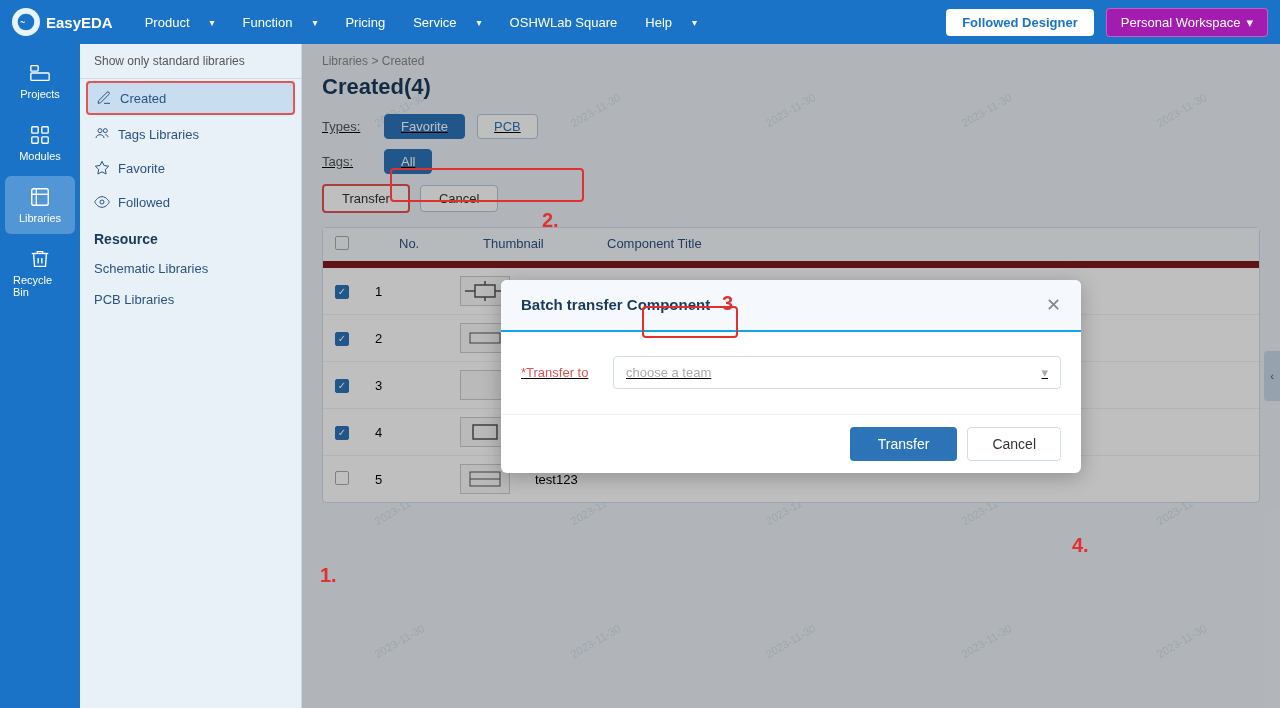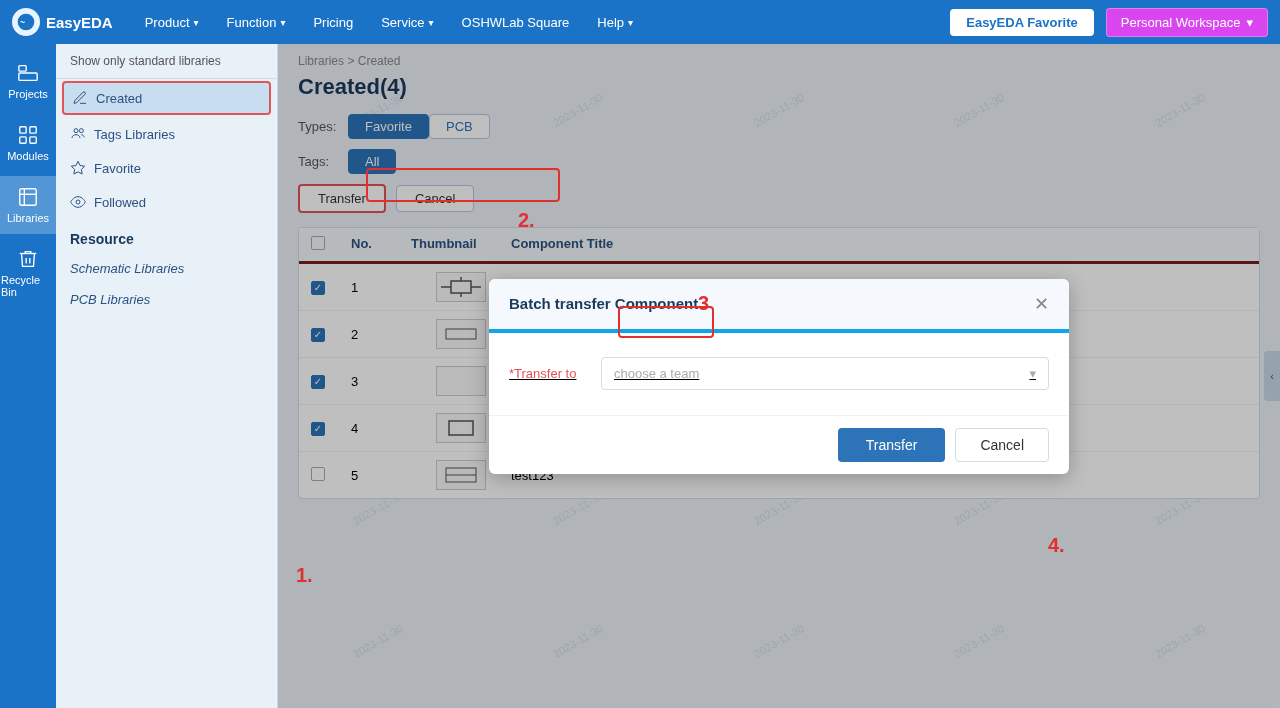--- a/index.html
+++ b/index.html
@@ -7,102 +7,102 @@
 
     
     .navbar {
       display: flex; align-items: center; height: 44px;
       background: #1a73c7; padding: 0 12px; gap: 4px;
       position: relative; z-index: 10;
     }
     .navbar-logo { display: flex; align-items: center; gap: 6px; color: white; font-weight: bold; font-size: 15px; margin-right: 16px; }
     .navbar-logo-icon { width: 28px; height: 28px; background: #e8f4ff; border-radius: 50%; display: flex; align-items: center; justify-content: center; }
     .navbar-logo-icon svg { width: 20px; height: 20px; }
-    .nav-item { color: white; padding: 6px 12px; font-size: 13px; cursor: pointer; display: flex; align-items: center; gap: 4px; border-radius: 4px; }
+    .nav-item { color: white; padding: 6px 12px; font-size: 13px; cursor: pointer; display: flex; align-items: center; gap: 20px; border-radius: 4px; }
     .nav-item .arrow { font-size: 10px; }
     .nav-spacer { flex: 1; }
     .nav-designer-btn { background: white; color: #1a73c7; font-weight: bold; padding: 6px 16px; border-radius: 4px; cursor: pointer; font-size: 13px; margin-right: 8px; }
-    .nav-workspace-btn { background: #d946ef; color: white; padding: 6px 14px; border-radius: 4px; cursor: pointer; font-size: 13px; display: flex; align-items: center; gap: 6px; border: 1px solid rgba(255,255,255,0.3); }
+    .nav-workspace-btn { background: #a21caf; color: white; padding: 6px 14px; border-radius: 4px; cursor: pointer; font-size: 13px; display: flex; align-items: center; gap: 6px; border: 1px solid rgba(255,255,255,0.3); }
 
     
     .main-layout { display: flex; height: calc(708px - 44px); }
 
     
     .sidebar-icons {
-      width: 56px; background: #1a73c7; display: flex; flex-direction: column;
+      width: 80px; background: #1a73c7; display: flex; flex-direction: column;
       align-items: center; padding-top: 8px; gap: 4px;
     }
     .sidebar-icon-item { display: flex; flex-direction: column; align-items: center; gap: 4px; padding: 10px 8px; cursor: pointer; border-radius: 6px; color: rgba(255,255,255,0.8); width: 70px; }
     .sidebar-icon-item.active { background: rgba(255,255,255,0.25); color: white; }
     .sidebar-icon-item .icon-label { font-size: 11px; color: white; }
     .sidebar-icon-item svg { width: 22px; height: 22px; fill: none; stroke: white; stroke-width: 1.5; }
 
     
     .left-panel {
       width: 222px; background: #e8f0f8; border-right: 1px solid #c8d8e8;
       display: flex; flex-direction: column; overflow-y: auto;
     }
     .left-panel-header { padding: 10px 14px; font-size: 12px; color: #555; border-bottom: 1px solid #d0dce8; }
     .left-nav-item { display: flex; align-items: center; gap: 8px; padding: 9px 14px; cursor: pointer; color: #2c5282; font-size: 13px; }
     .left-nav-item.active { background: #c8ddf0; border: 2px solid #e05555; border-radius: 4px; margin: 2px 6px; padding: 7px 8px; }
     .left-nav-item svg { width: 16px; height: 16px; fill: none; stroke: currentColor; stroke-width: 1.5; }
 
     .section-title { padding: 12px 14px 6px; font-weight: bold; font-size: 14px; color: #1a3a5c; }
-    .resource-item { display: flex; align-items: center; gap: 8px; padding: 8px 14px; cursor: pointer; color: #2c5282; font-size: 13px; font-style: italic; }
+    .resource-item { display: flex; align-items: center; gap: 8px; padding: 8px 14px; cursor: pointer; color: #2c5282; font-size: 13px; }
 
     
     .main-content { flex: 1; background: #edf2f7; position: relative; overflow: hidden; }
 
     
     .watermark-bg {
       position: absolute; top: 0; left: 0; right: 0; bottom: 0;
       display: grid; grid-template-columns: repeat(5, 1fr); grid-template-rows: repeat(5, 1fr);
       opacity: 0.3; pointer-events: none; z-index: 0;
     }
     .watermark-text { display: flex; align-items: center; justify-content: center; color: #8ab0cc; font-size: 11px; transform: rotate(-30deg); white-space: nowrap; }
 
     .content-area { position: relative; z-index: 1; padding: 10px 20px; }
     .breadcrumb { font-size: 12px; color: #2c73b8; margin-bottom: 6px; }
     .breadcrumb span { color: #888; }
     .page-title { font-size: 22px; font-weight: bold; color: #1a3a5c; margin-bottom: 14px; }
 
-    .filter-row { display: flex; align-items: center; margin-bottom: 10px; }
+    .filter-row { display: flex; align-items: center; gap: 12px; margin-bottom: 10px; text-decoration: underline; }
     .filter-label { color: #555; font-size: 13px; min-width: 50px; }
     .filter-btn { padding: 4px 16px; border-radius: 4px; font-size: 13px; cursor: pointer; border: 1px solid #b0c8e0; background: white; color: #2c73b8; }
     .filter-btn.active { background: #2c73b8; color: white; border-color: #2c73b8; }
 
     .action-row { display: flex; align-items: center; gap: 10px; margin-bottom: 14px; }
     .action-btn { padding: 5px 18px; border-radius: 4px; font-size: 13px; cursor: pointer; border: 1px solid #b0c8e0; background: white; color: #333; }
     .action-btn.transfer { border: 2px solid #e05555; color: #333; }
     .action-btn.cancel { border: 1px solid #b0c8e0; }
 
     
     .table-container { background: white; border-radius: 4px; border: 1px solid #d0dce8; }
-    .table-header { display: grid; grid-template-columns: 40px 60px 100px 1fr; padding: 8px 12px; background: #f5f8fc; border-bottom: 3px solid #7f1d1d; font-weight: bold; color: #2c5282; font-size: 13px; }
+    .table-header { display: grid; grid-template-columns: 40px 60px 100px 1fr; padding: 8px 12px; background: #f5f8fc; border-bottom: 7px solid #7f1d1d; font-weight: normal; color: #2c5282; font-size: 13px; gap: 24px; }
     .table-row { display: grid; grid-template-columns: 40px 60px 100px 1fr; padding: 8px 12px; border-bottom: 1px solid #edf2f7; align-items: center; font-size: 13px; }
     .table-row:last-child { border-bottom: none; }
     .checkbox { width: 14px; height: 14px; border: 1px solid #aaa; display: inline-flex; align-items: center; justify-content: center; cursor: pointer; border-radius: 2px; }
     .checkbox.checked { background: #2c73b8; border-color: #2c73b8; color: white; font-size: 10px; }
     .thumbnail-cell { display: flex; align-items: center; justify-content: center; }
     .thumbnail-placeholder { width: 50px; height: 30px; border: 1px solid #ccc; display: flex; align-items: center; justify-content: center; background: #f9f9f9; }
     .component-link { color: #2c73b8; cursor: pointer; }
 
     
     .modal-overlay {
       position: absolute; top: 0; left: 0; right: 0; bottom: 0;
       background: rgba(0,0,0,0.25); z-index: 100;
       display: flex; align-items: center; justify-content: center;
     }
     .modal {
       background: white; border-radius: 6px; box-shadow: 0 4px 20px rgba(0,0,0,0.25);
       width: 580px; overflow: hidden;
     }
     .modal-header {
       display: flex; align-items: center; justify-content: space-between;
-      padding: 14px 20px; background: #f5f8fc; border-bottom: 4px solid #0ea5e9;
+      padding: 14px 20px; background: #f5f8fc; border-bottom: 2px solid #0ea5e9;
     }
     .modal-title { font-size: 15px; font-weight: bold; color: #1a3a5c; }
     .modal-close { cursor: pointer; color: #888; font-size: 18px; }
     .modal-body { padding: 24px 20px 1px; text-decoration: underline; }
     .modal-field { display: flex; align-items: center; gap: 12px; margin-bottom: 24px; }
     .modal-field-label { color: #e05555; font-size: 13px; min-width: 80px; }
     .modal-select {
       flex: 1; border: 1px solid #d0dce8; border-radius: 4px; padding: 8px 12px;
       font-size: 13px; color: #aaa; display: flex; align-items: center; justify-content: space-between; cursor: pointer;
     }
@@ -143,21 +143,21 @@
     <span class="arrow">▾</span>
   </div>
   <div class="nav-item">
     <span>OSHWLab Square</span>
   </div>
   <div class="nav-item">
     <span>Help</span>
     <span class="arrow">▾</span>
   </div>
   <div class="nav-spacer"></div>
-  <div class="nav-designer-btn">EasyEDA Favorite</div>
+  <div class="nav-designer-btn">Followed Designer</div>
   <div class="nav-workspace-btn">
     <span>Personal Workspace</span>
     <span>▾</span>
   </div>
 </div>
 
 <div class="main-layout">
 
   <div class="sidebar-icons">
     <div class="sidebar-icon-item">

